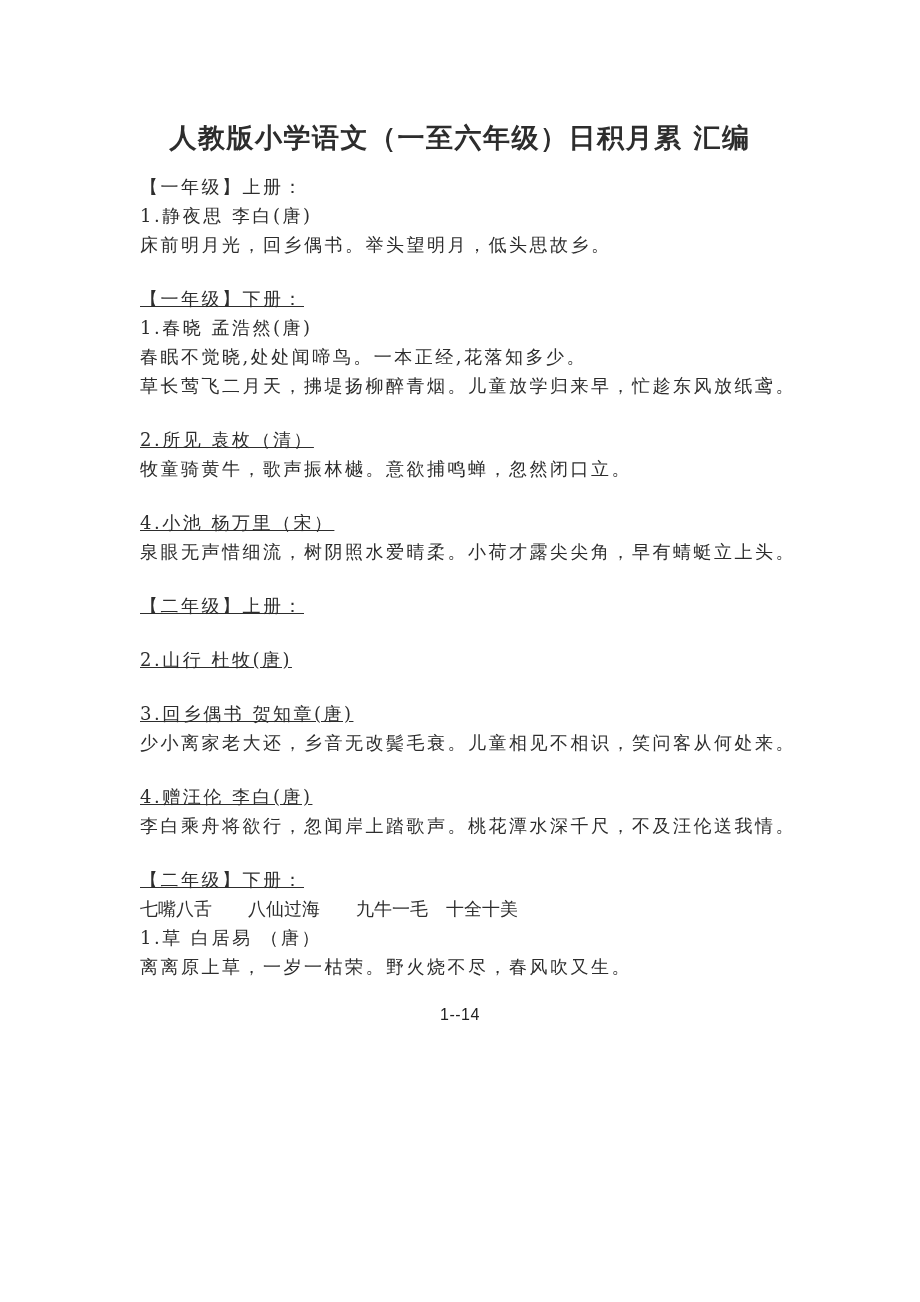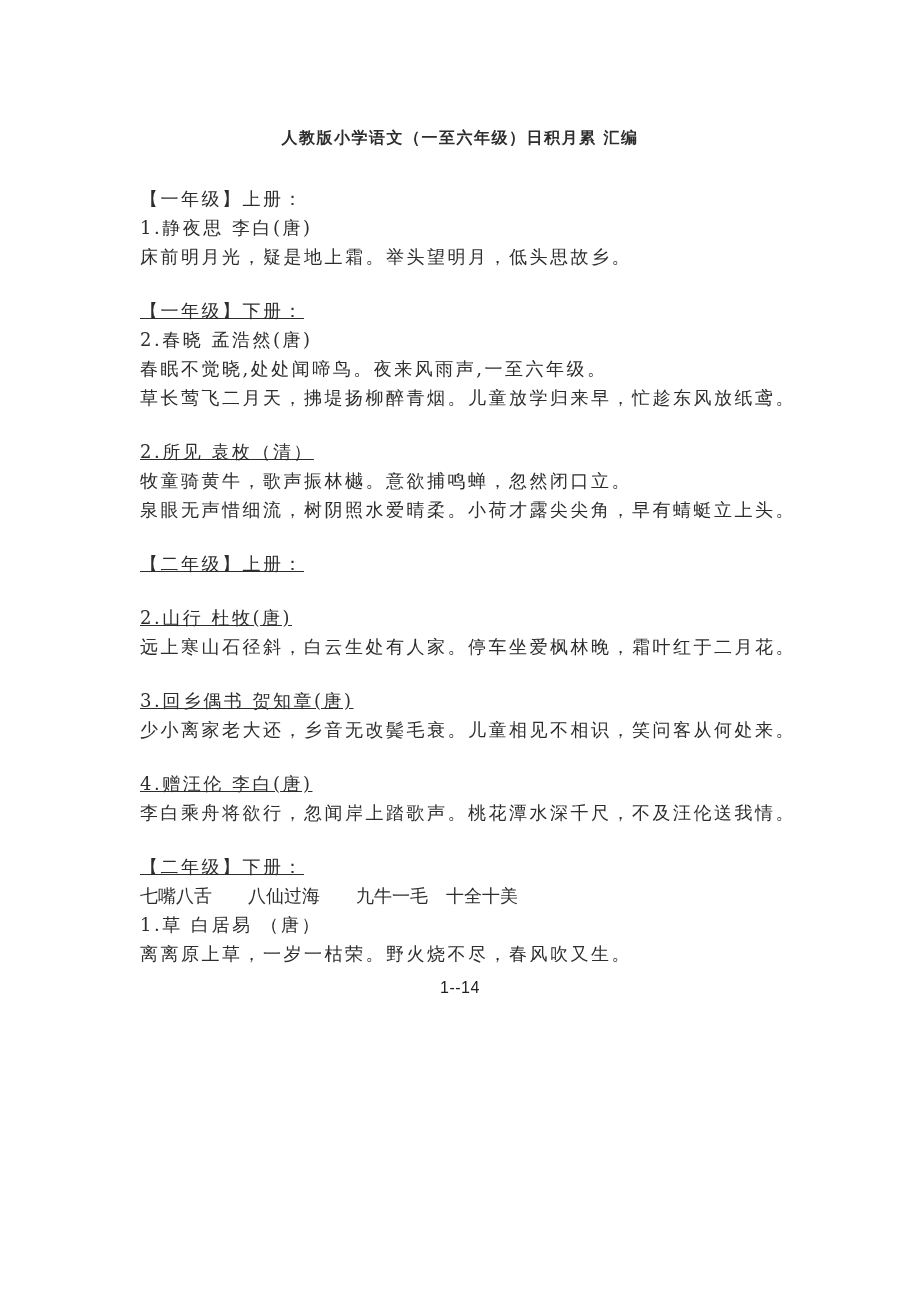--- a/index.html
+++ b/index.html
@@ -6,72 +6,72 @@
   html, body { width: 920px; height: 1302px; background: #ffffff; overflow: hidden; }
   .page {
     width: 920px; height: 1302px;
     padding: 122px 140px 0 140px;
     font-family: "DejaVu Serif", "Liberation Serif", serif;
     color: #2d2d2d;
     background: #ffffff;
   }
   .doc-title {
     text-align: center;
-    font-size: 16px;
+    font-size: 27px;
     font-weight: bold;
     letter-spacing: 1.5px;
     line-height: 32px;
-    margin-bottom: 30px;
+    margin-bottom: 18px;
     white-space: pre;
   }
   .line {
     font-size: 18px;
     line-height: 29px;
     letter-spacing: 2.5px;
     white-space: pre;
   }
   .idiom-row { letter-spacing: 0; }
   .gap { margin-top: 25px; text-decoration: underline; }
   .footer {
-    margin-top: 10px;
+    margin-top: 24px;
     text-align: center;
     font-family: "Liberation Sans", "DejaVu Sans", sans-serif;
     font-size: 16px;
     line-height: 20px;
     letter-spacing: 0.5px;
     color: #1f1f1f;
   }
 </style>
 </head>
 <body>
 
 <div class="page">
 
   <div class="doc-title">人教版小学语文（一至六年级）日积月累 汇编</div>
 
   <div class="content">
     <div class="line heading">【一年级】上册：</div>
     <div class="line poem-title">1.静夜思 李白(唐)</div>
-    <div class="line poem-line">床前明月光，疑是地上霜。举头望明月，低头思故乡。</div>
+    <div class="line poem-line">床前明月光，回乡偶书。举头望明月，低头思故乡。</div>
 
     <div class="line heading gap">【一年级】下册：</div>
-    <div class="line poem-title">2.春晓 孟浩然(唐)</div>
-    <div class="line poem-line">春眠不觉晓,处处闻啼鸟。夜来风雨声,一至六年级。</div>
+    <div class="line poem-title">1.春晓 孟浩然(唐)</div>
+    <div class="line poem-line">春眠不觉晓,处处闻啼鸟。一本正经,花落知多少。</div>
 
     <div class="line poem-line">草长莺飞二月天，拂堤扬柳醉青烟。儿童放学归来早，忙趁东风放纸鸢。</div>
 
     <div class="line poem-title gap">2.所见 袁枚（清）</div>
     <div class="line poem-line">牧童骑黄牛，歌声振林樾。意欲捕鸣蝉，忽然闭口立。</div>
 
+    <div class="line poem-title gap">4.小池 杨万里（宋）</div>
     <div class="line poem-line">泉眼无声惜细流，树阴照水爱晴柔。小荷才露尖尖角，早有蜻蜓立上头。</div>
 
     <div class="line heading gap">【二年级】上册：</div>
 
     <div class="line poem-title gap">2.山行 杜牧(唐)</div>
-    <div class="line poem-line">远上寒山石径斜，白云生处有人家。停车坐爱枫林晚，霜叶红于二月花。</div>
 
     <div class="line poem-title gap">3.回乡偶书 贺知章(唐)</div>
     <div class="line poem-line">少小离家老大还，乡音无改鬓毛衰。儿童相见不相识，笑问客从何处来。</div>
 
     <div class="line poem-title gap">4.赠汪伦 李白(唐)</div>
     <div class="line poem-line">李白乘舟将欲行，忽闻岸上踏歌声。桃花潭水深千尺，不及汪伦送我情。</div>
 
     <div class="line heading gap">【二年级】下册：</div>
 
     <div class="line idiom-row">七嘴八舌　　八仙过海　　九牛一毛　十全十美</div>

